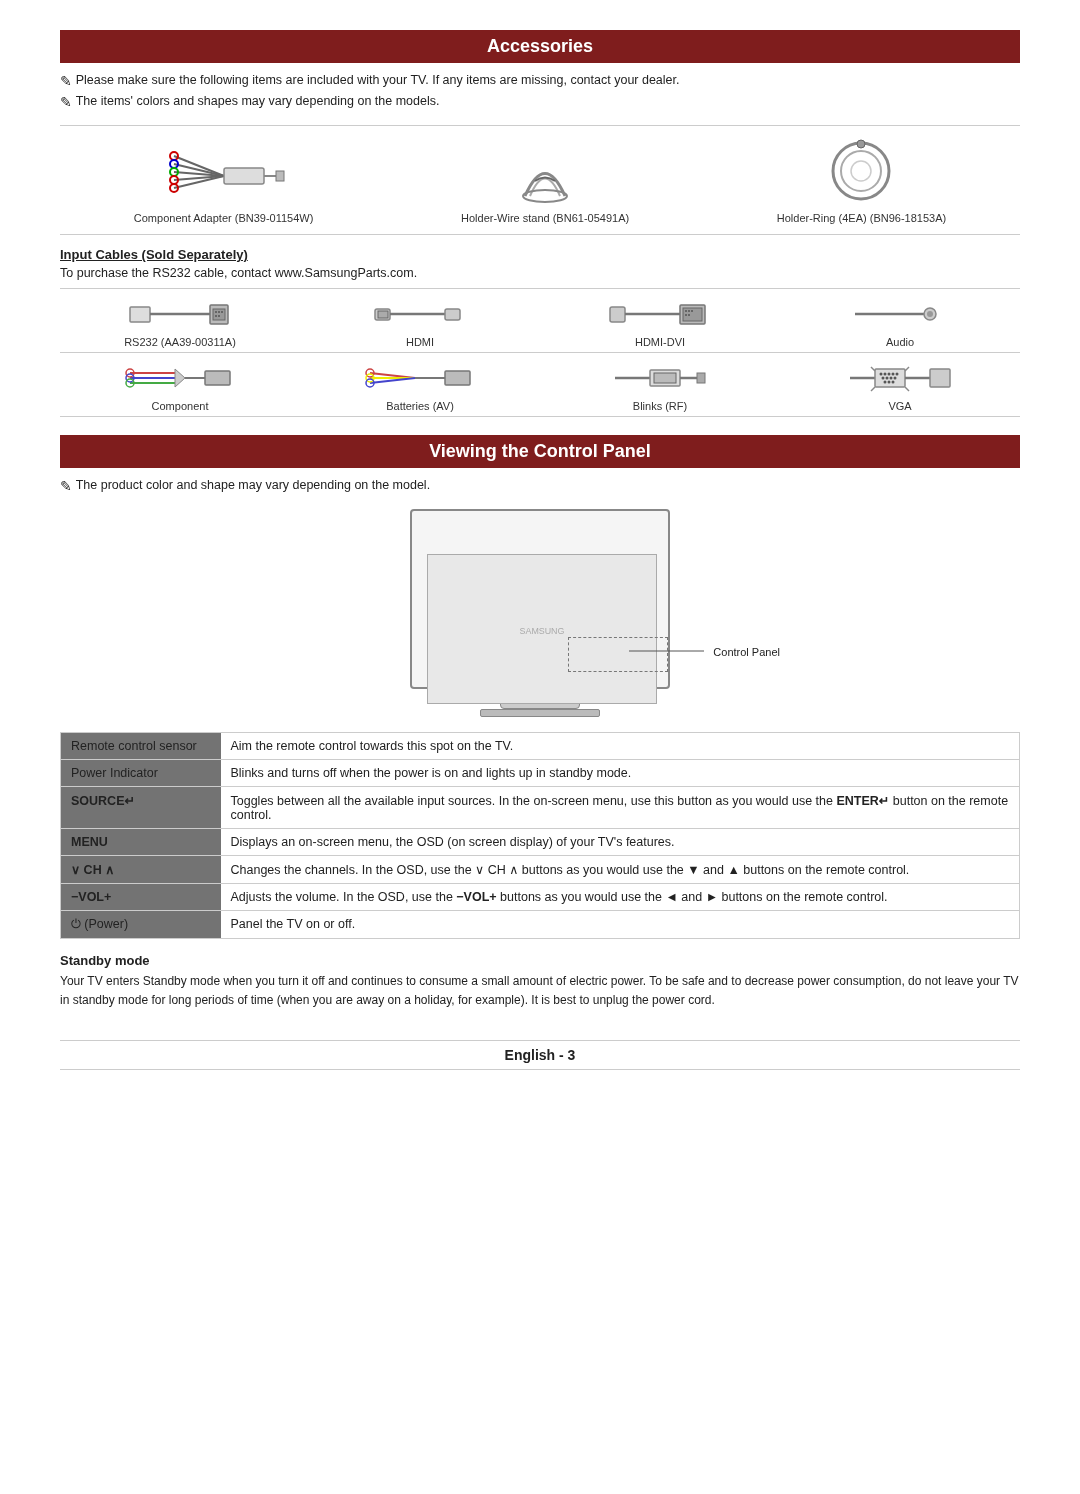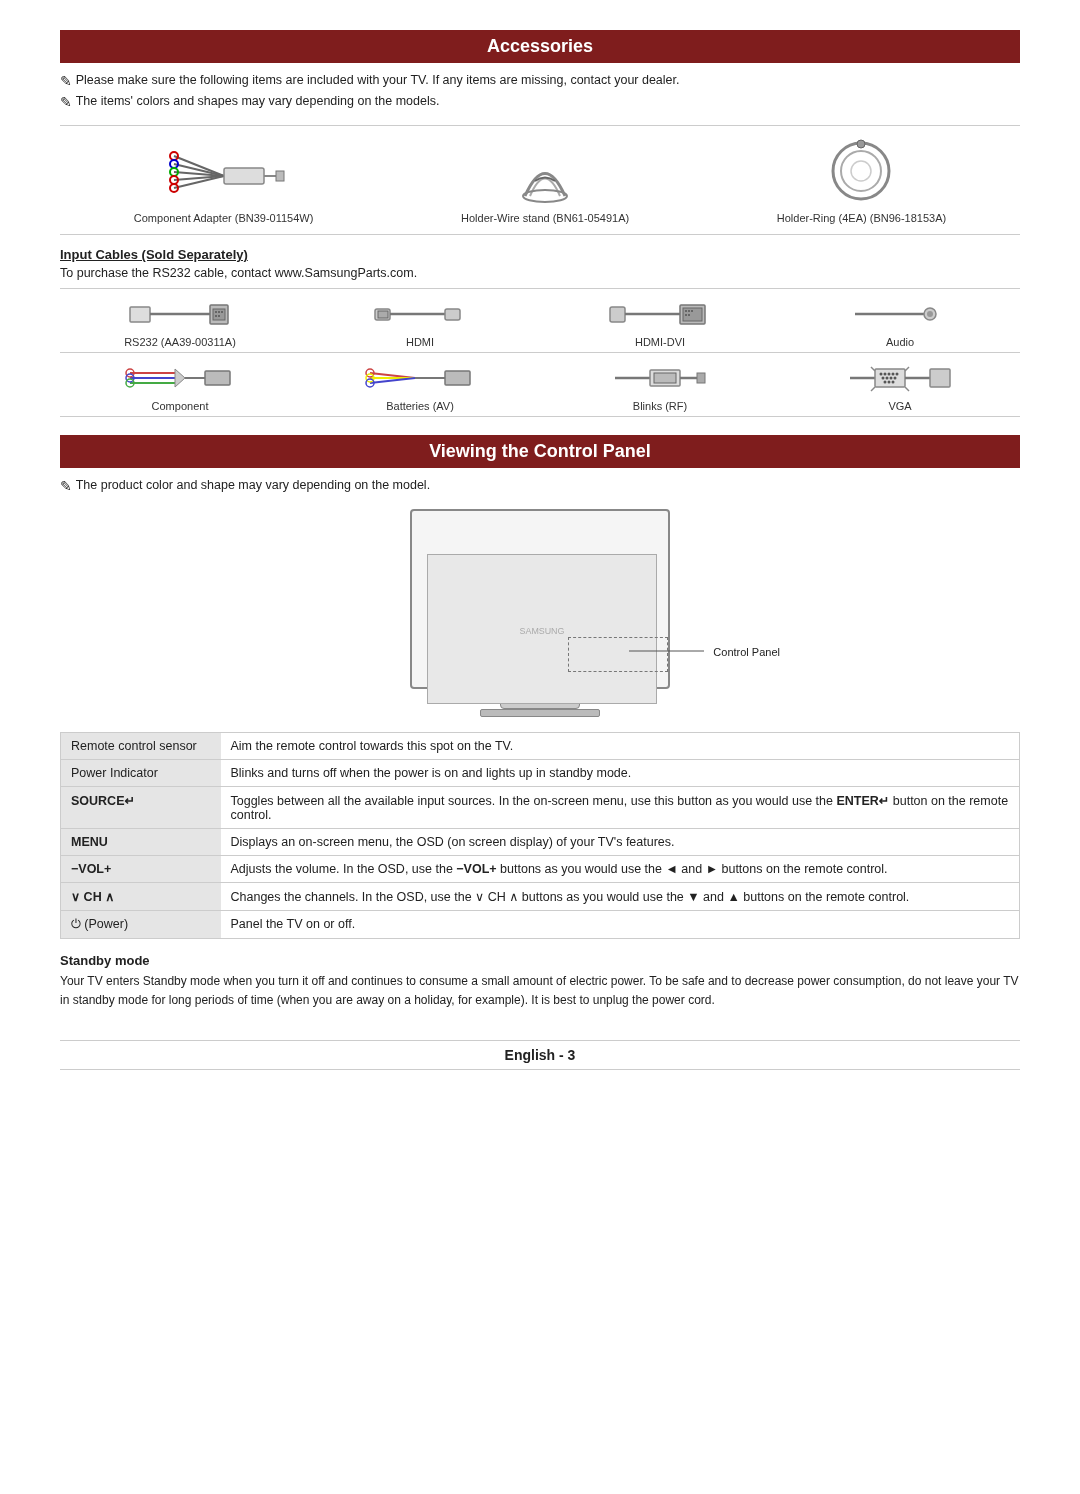--- a/index.html
+++ b/index.html
@@ -152,21 +152,21 @@
     }
     .features-table tr {
       border: 1px solid #ccc;
     }
     .features-table td {
       padding: 6px 10px;
       vertical-align: top;
     }
     .features-table td:first-child {
       width: 160px;
-      background: #e5e5e5;
+      background: #737373;
       font-weight: normal;
     }
     .standby-section {
       margin-top: 14px;
     }
     .standby-title {
       font-weight: bold;
       font-size: 13px;
       margin-bottom: 4px;
     }
@@ -447,26 +447,26 @@
       </tr>
       <tr>
         <td style="font-weight:bold;">SOURCE↵</td>
         <td>Toggles between all the available input sources. In the on-screen menu, use this button as you would use the <strong>ENTER↵</strong> button on the remote control.</td>
       </tr>
       <tr>
         <td style="font-weight:bold;">MENU</td>
         <td>Displays an on-screen menu, the OSD (on screen display) of your TV's features.</td>
       </tr>
       <tr>
+        <td style="font-weight:bold;">∨ CH ∧</td>
+        <td>Changes the channels. In the OSD, use the ∨ CH ∧ buttons as you would use the ▼ and ▲ buttons on the remote control.</td>
+      </tr>
+      <tr>
         <td style="font-weight:bold;">−VOL+</td>
         <td>Adjusts the volume. In the OSD, use the <strong>−VOL+</strong> buttons as you would use the ◄ and ► buttons on the remote control.</td>
-      </tr>
-      <tr>
-        <td style="font-weight:bold;">∨ CH ∧</td>
-        <td>Changes the channels. In the OSD, use the ∨ CH ∧ buttons as you would use the ▼ and ▲ buttons on the remote control.</td>
       </tr>
       <tr>
         <td>⏻ (Power)</td>
         <td>Panel the TV on or off.</td>
       </tr>
     </tbody>
   </table>
 
   <div class="standby-section">
     <div class="standby-title">Standby mode</div>

